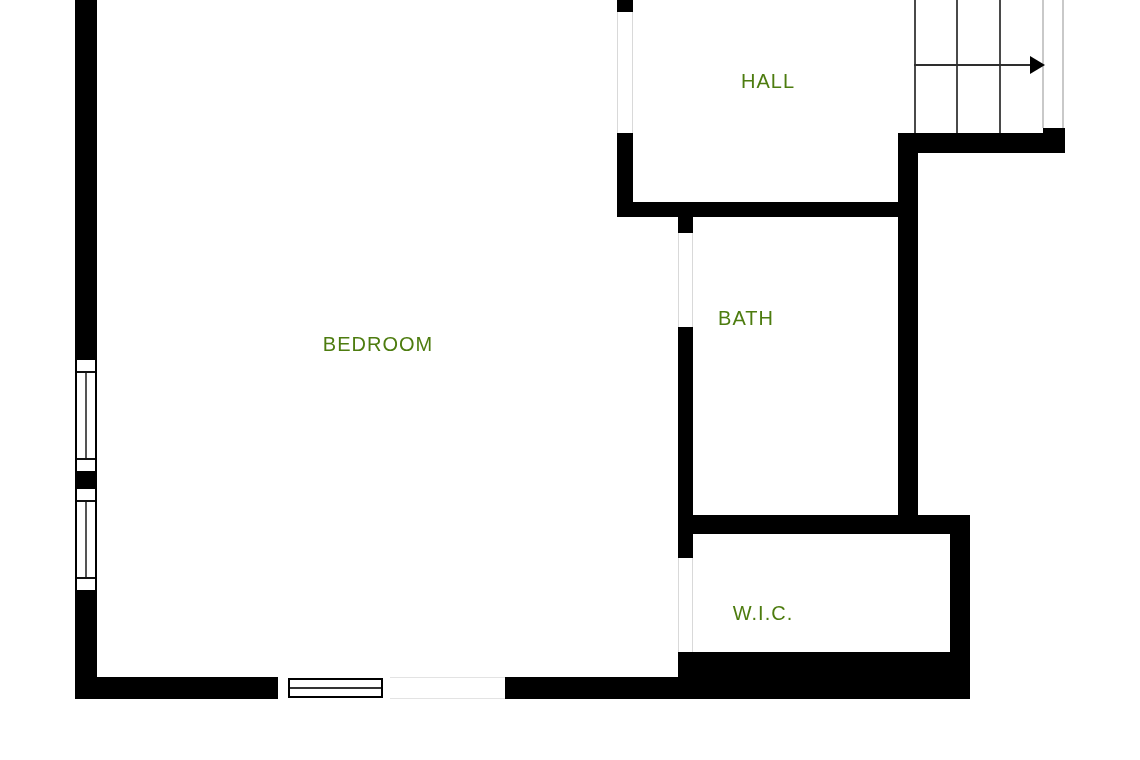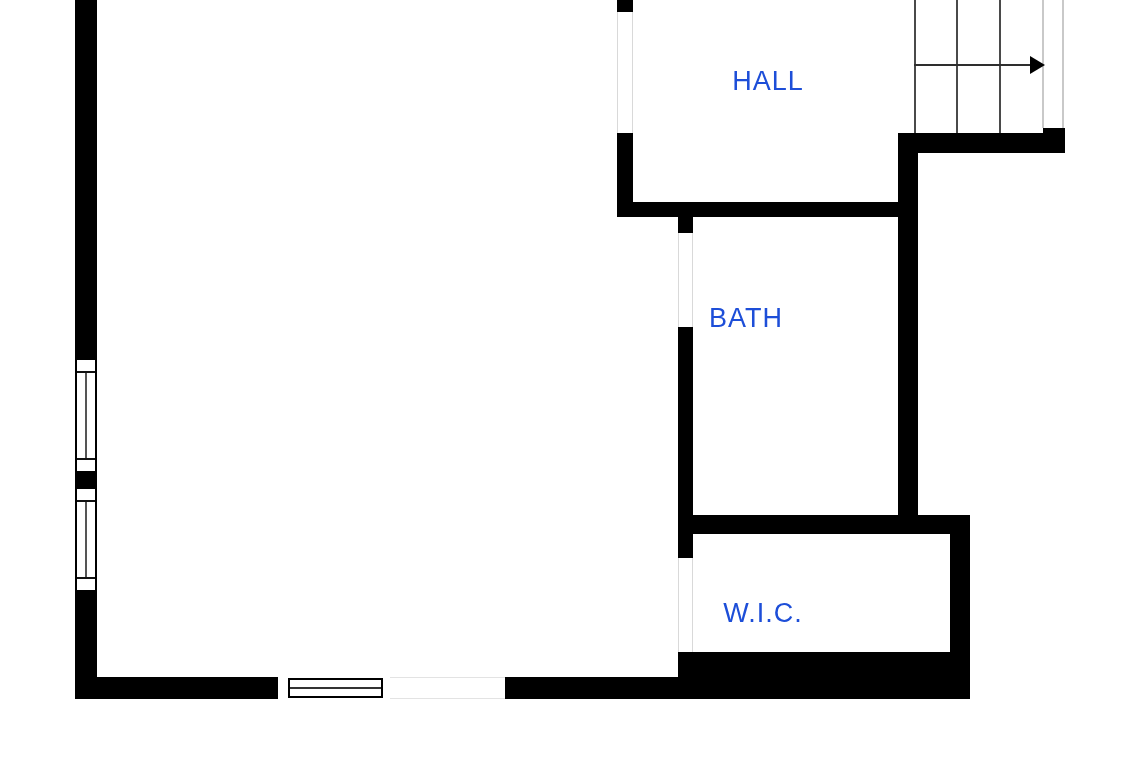--- a/index.html
+++ b/index.html
@@ -8,23 +8,23 @@
     width: 1140px;
     height: 760px;
     background: #ffffff;
     overflow: hidden;
     font-family: "Liberation Sans", sans-serif;
   }
   .wall { position: absolute; background: #000000; }
   .room-label {
     position: absolute;
     transform: translate(-50%, -50%);
-    font-size: 27px;
+    font-size: 20px;
     letter-spacing: 1px;
-    color: #1d4ed8;
+    color: #4d7c0f;
     white-space: nowrap;
   }
   
   .vwindow {
     position: absolute;
     background: #ffffff;
     border: 2px solid #000000;
     box-sizing: border-box;
   }
   .vwindow .sill-top { position: absolute; left: 0; right: 0; top: 11px; height: 2px; background: #111; }
@@ -115,17 +115,18 @@
   <div class="wall" style="left:898px; top:133px; width:167px; height:20px;"></div>
   <div class="wall" style="left:1043px; top:128px; width:22px; height:25px;"></div>
   <div class="tread-line" style="left:914px;"></div>
   <div class="tread-line" style="left:956px;"></div>
   <div class="tread-line" style="left:999px;"></div>
   <div class="stair-side-line" style="left:1042px;"></div>
   <div class="stair-side-line" style="left:1062px;"></div>
   <div class="arrow-line" style="left:914px; top:64px; width:117px;"></div>
   <div class="arrow-head" style="left:1030px; top:56px;"></div>
 
+  <div class="room-label" style="left:378px; top:344px;">BEDROOM</div>
   <div class="room-label" style="left:768px; top:81px;">HALL</div>
   <div class="room-label" style="left:746px; top:318px;">BATH</div>
   <div class="room-label" style="left:763px; top:613px;">W.I.C.</div>
 
 </div>
 
 </body></html>

